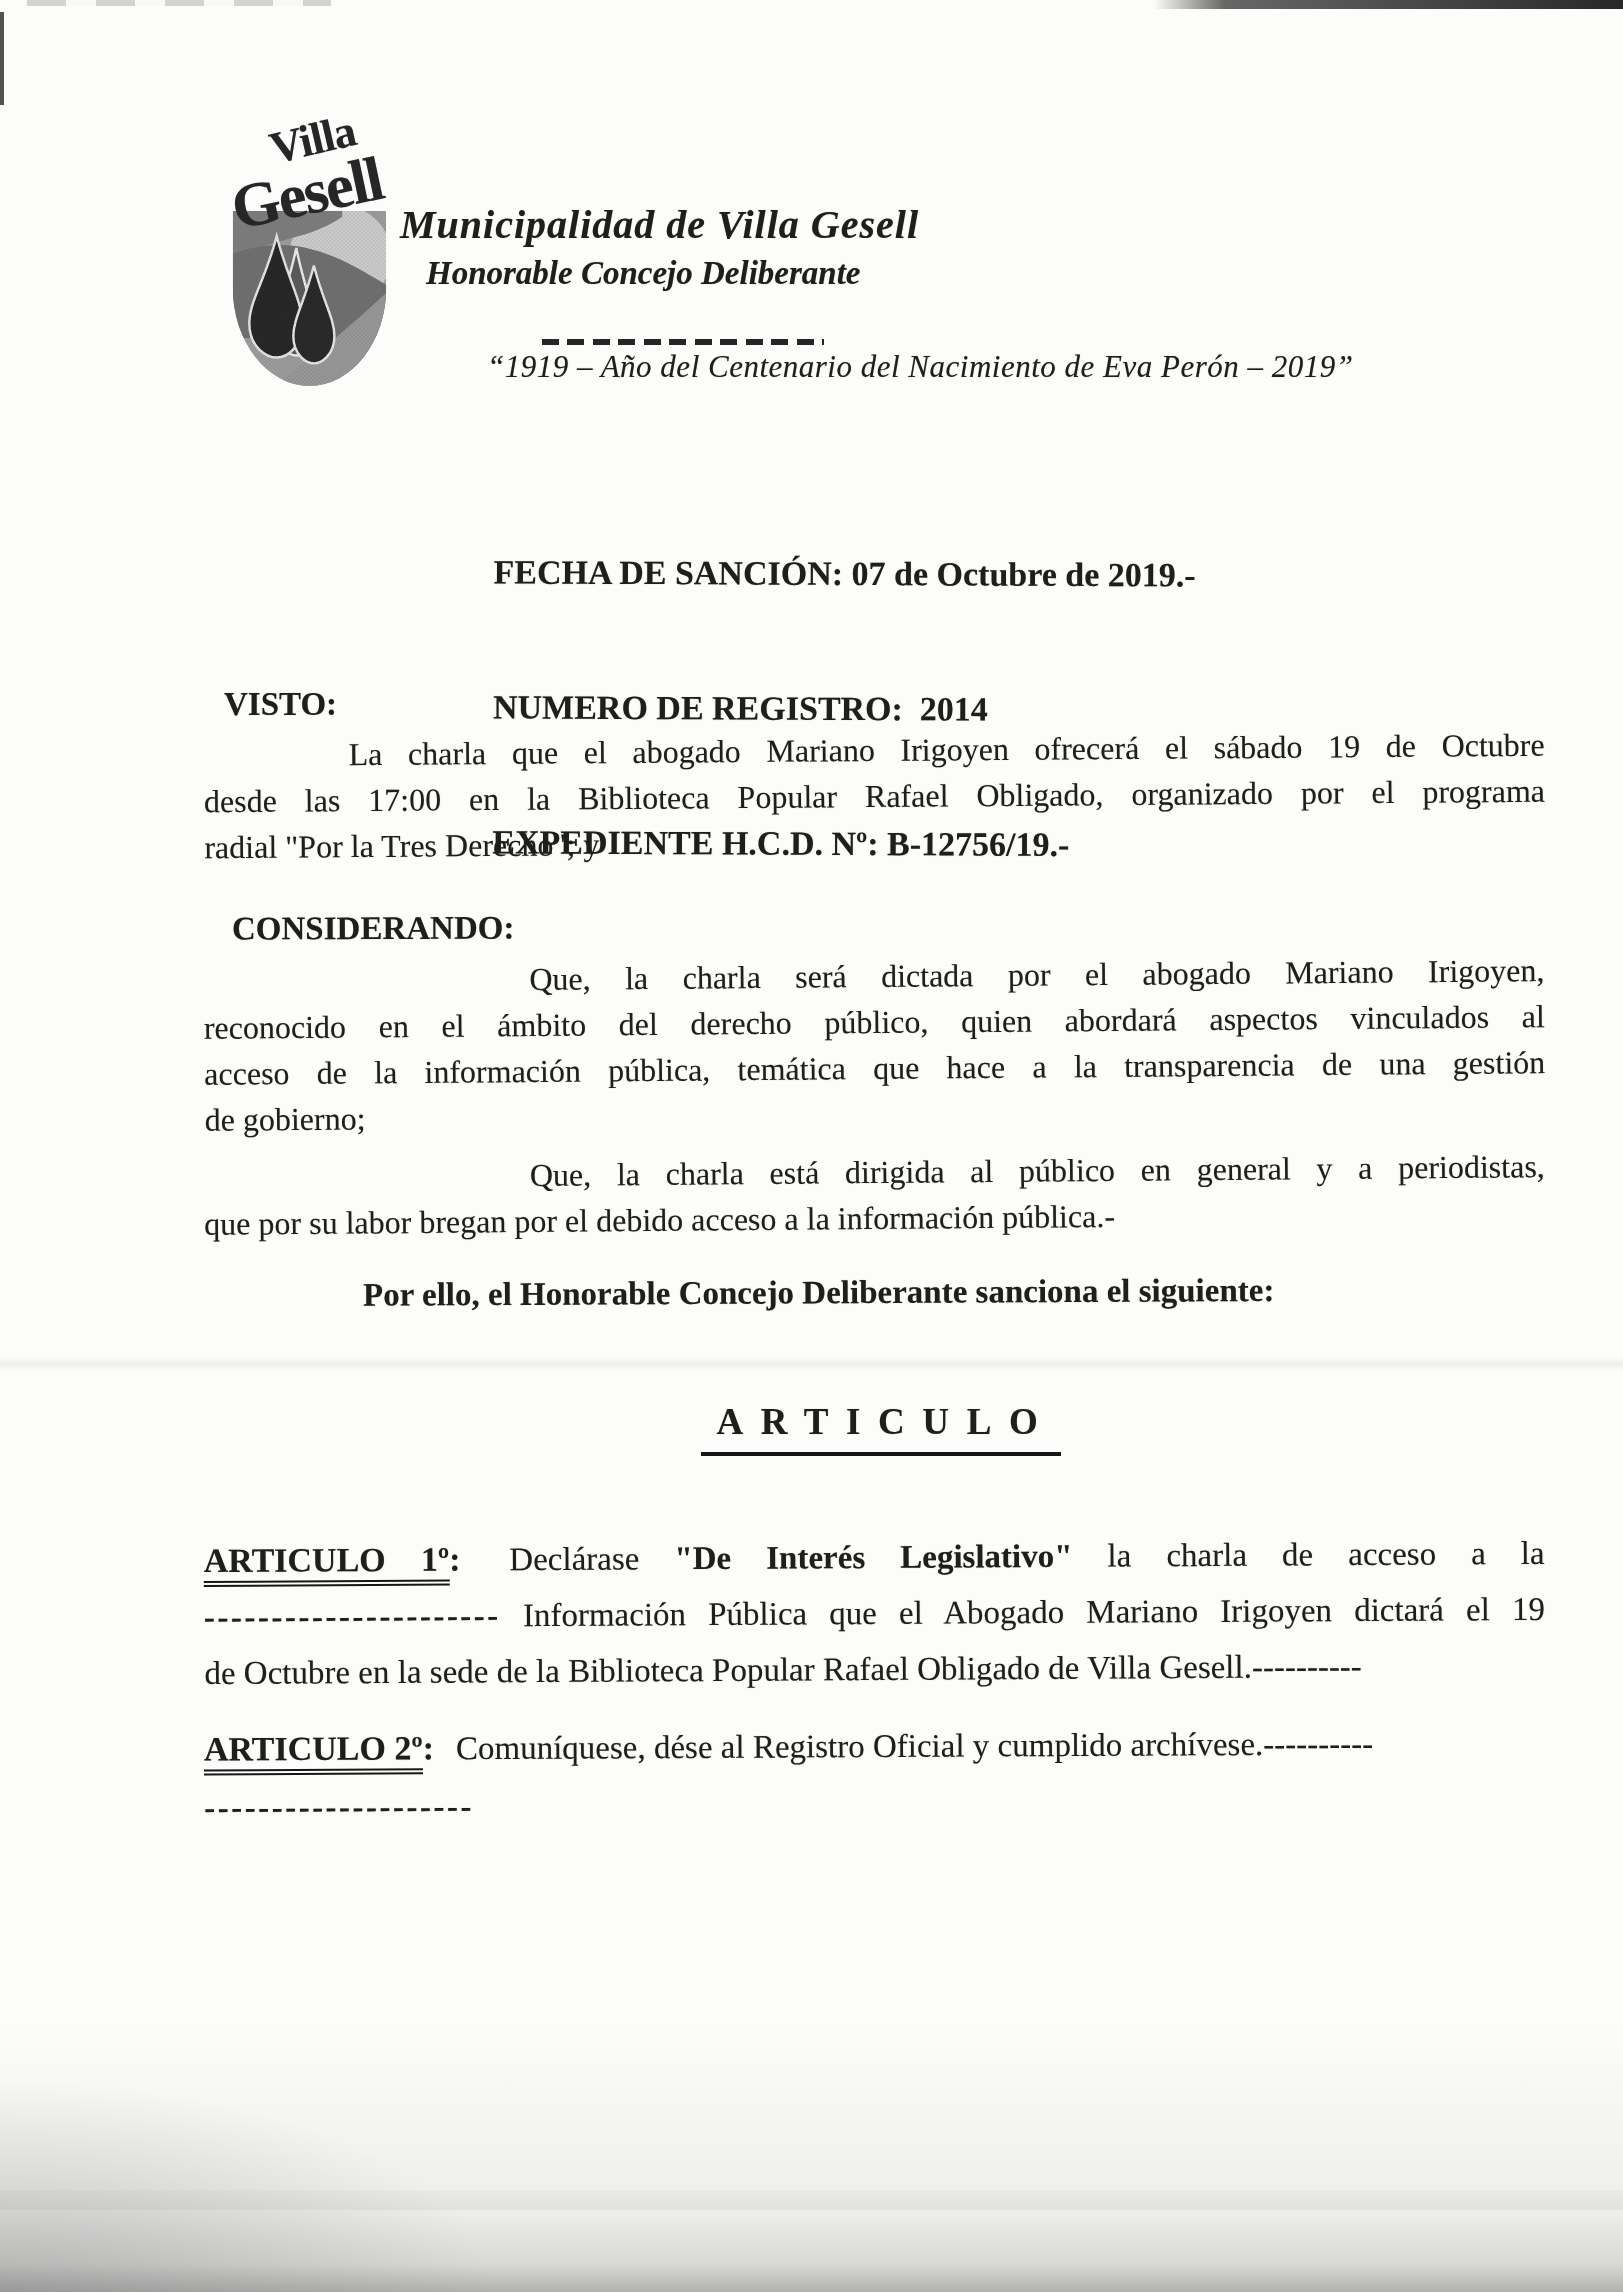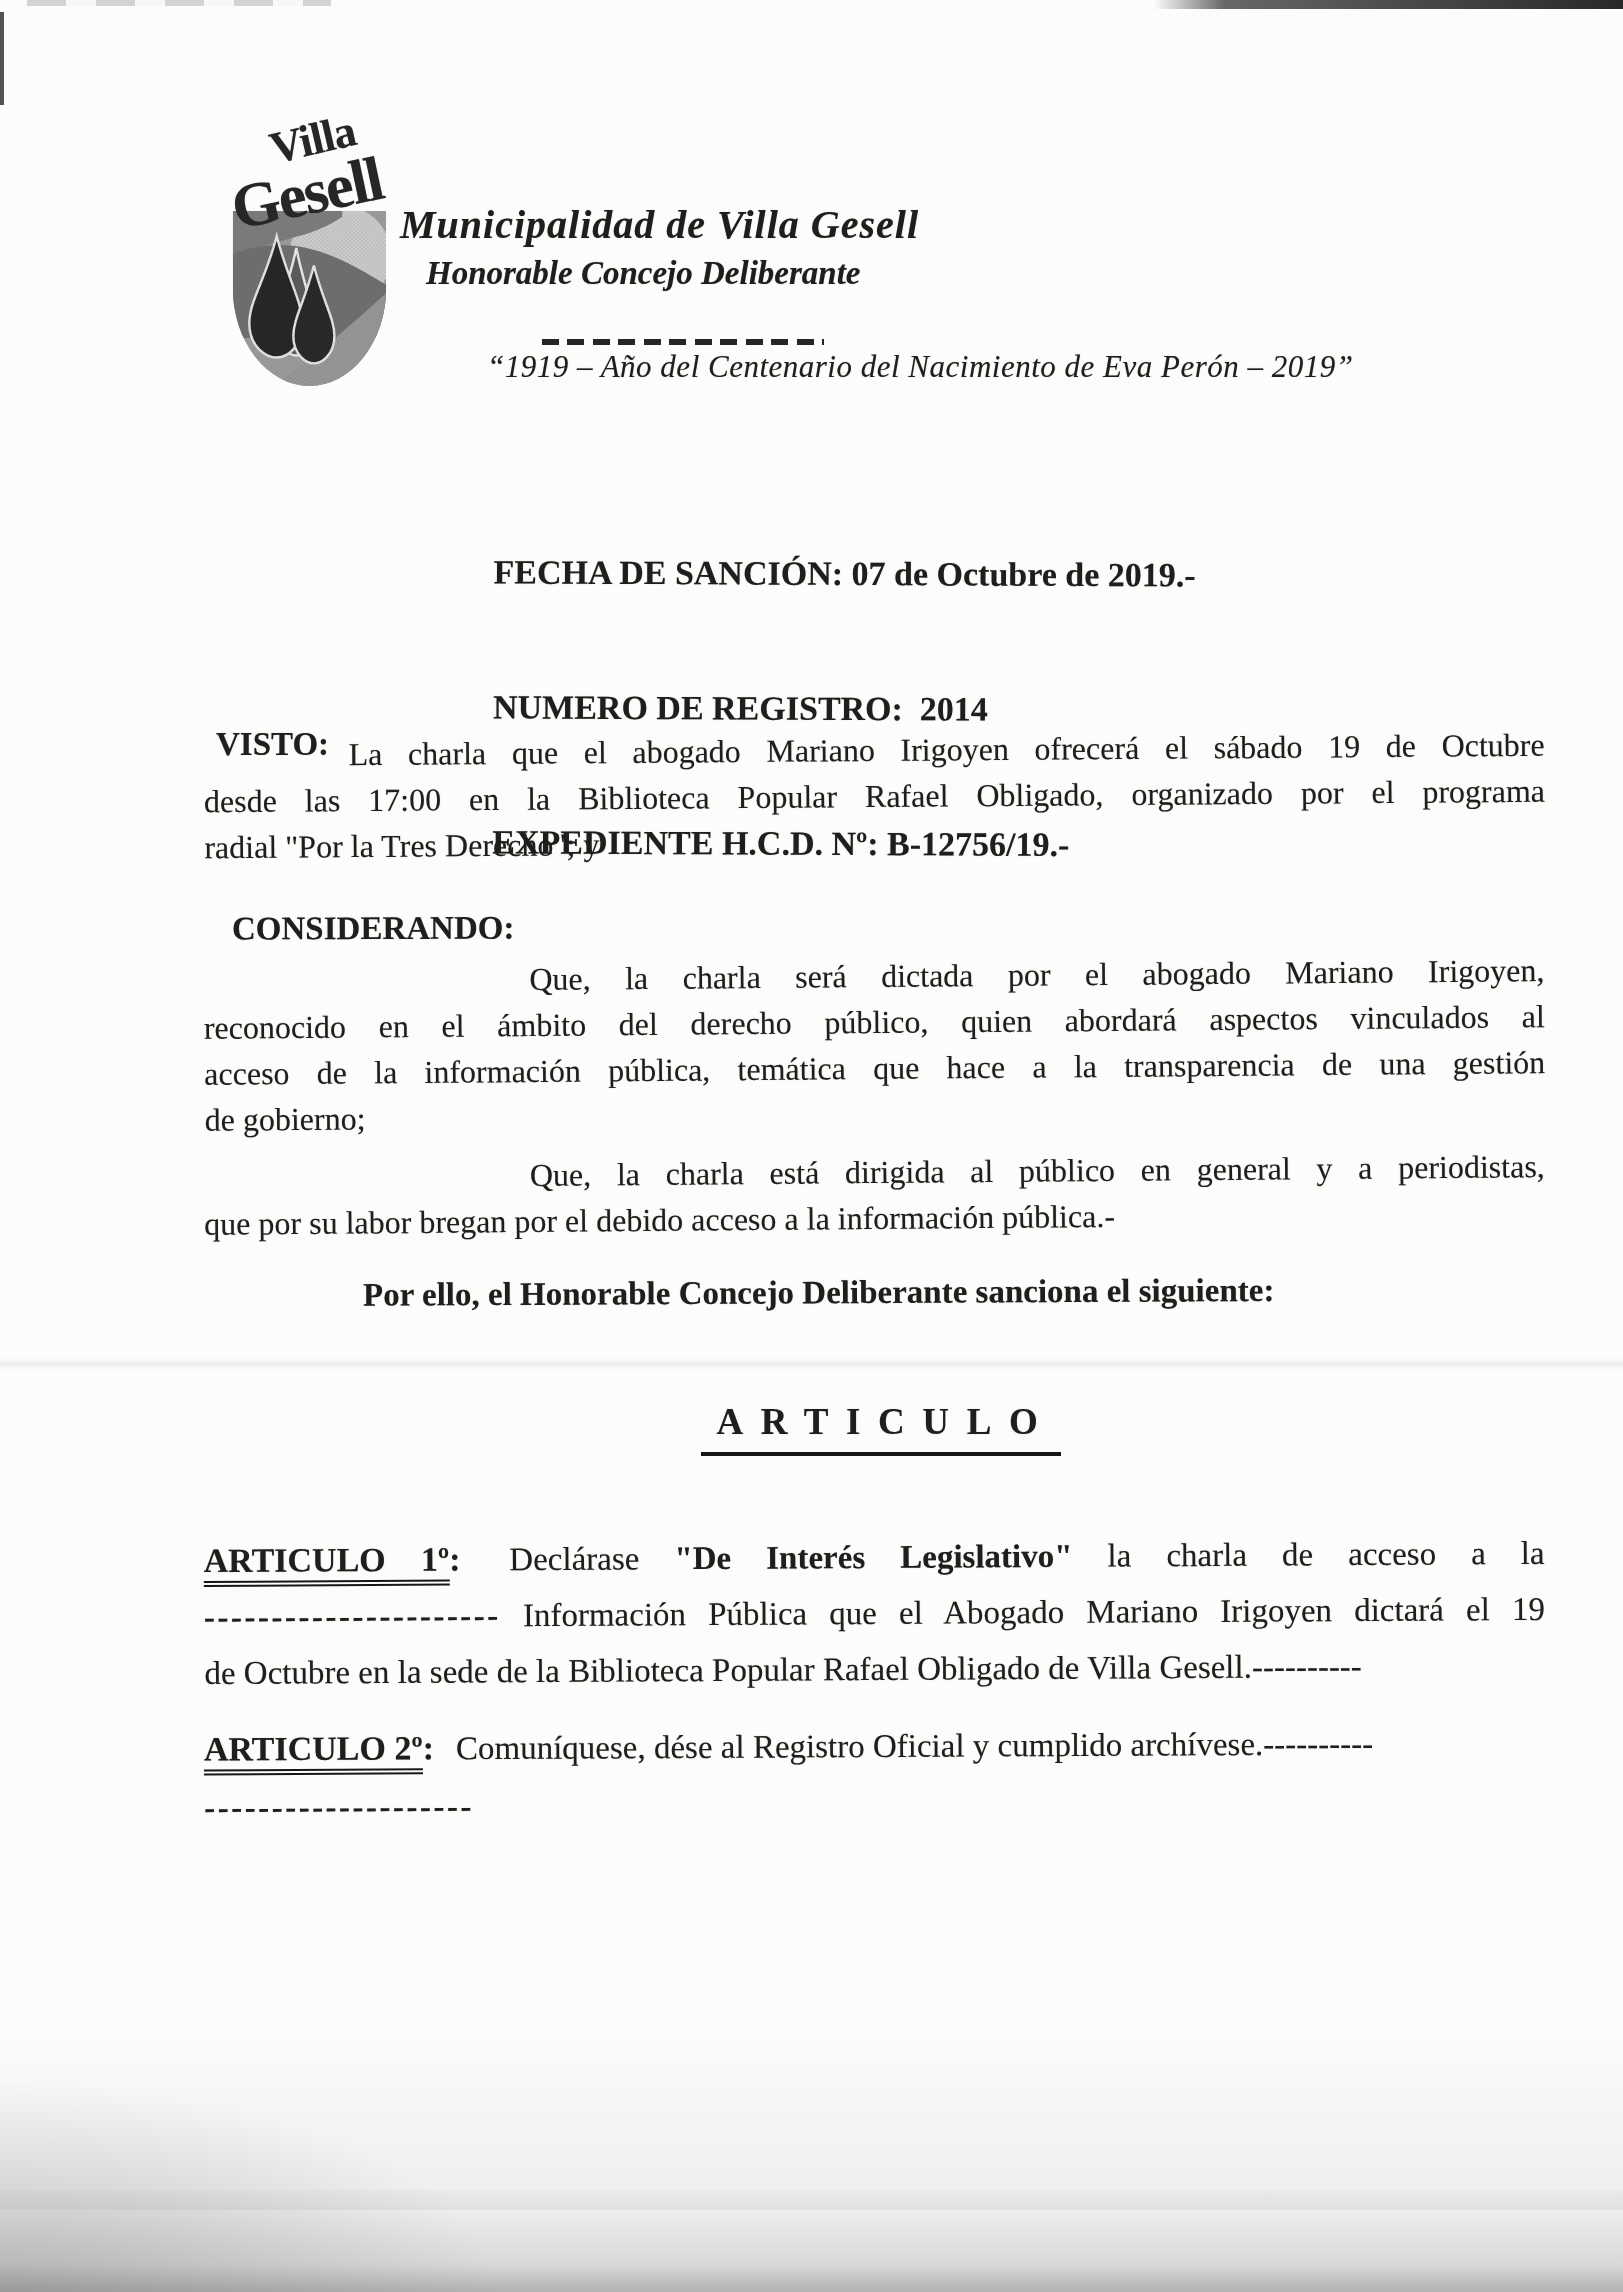--- a/index.html
+++ b/index.html
@@ -33,21 +33,21 @@
   .hdr-divider { left:542px; top:339px; width:282px; height:5.9px;
     background:repeating-linear-gradient(90deg, #262626 0 16.7px, rgba(0,0,0,0) 16.7px 25.5px); }
   .year-quote { left:487px; top:349px; font-size:31px; font-style:italic; letter-spacing:0.5px;text-align:right; }
 
   
   .sanction { left:493px; top:461px; font-size:34px; font-weight:bold; line-height:45px;
     white-space:pre-wrap; transform:rotate(.25deg); }
 
   
   .sec-h { font-size:33px; font-weight:bold; }
-  .visto-h { left:216px; top:686px;margin-top:40px; }
+  .visto-h { left:224px; top:686px; }
   .cons-h  { left:232px; top:910px; transform:rotate(-.2deg); }
   .para { width:1341px; font-size:32px; line-height:46px; }
   .visto-p { left:204px; top:727px; transform:rotate(-.45deg); }
   .cons-p1 { left:204px; top:953px; transform:rotate(-.5deg); }
   .cons-p2 { left:204px; top:1149px; transform:rotate(-.5deg); }
   .pline { display:block; }
   .just { text-align:justify; text-align-last:justify; }
   .ind-sm { padding-left:145px; }
   .ind-lg { padding-left:326px; }
 

